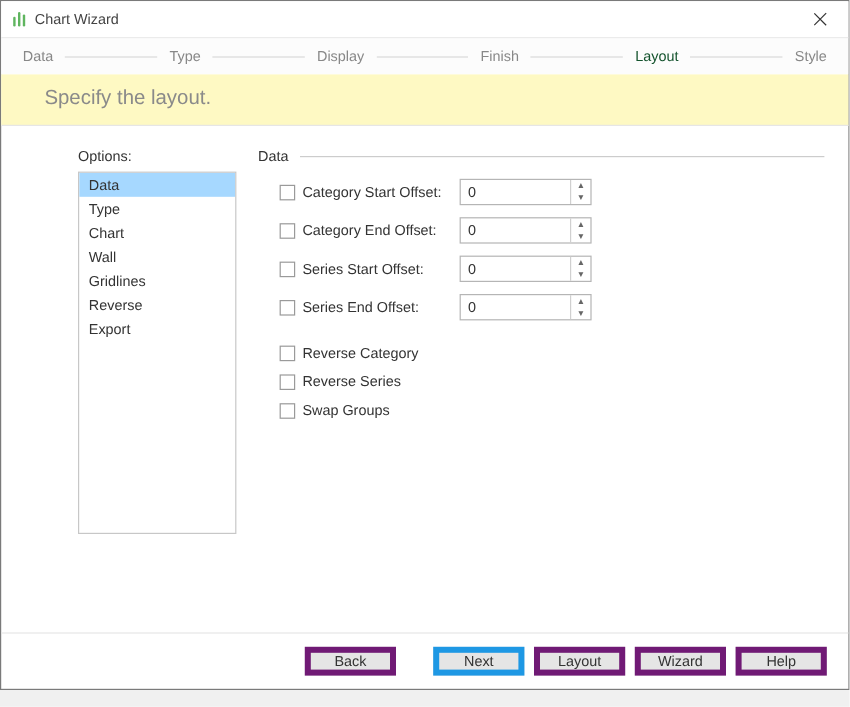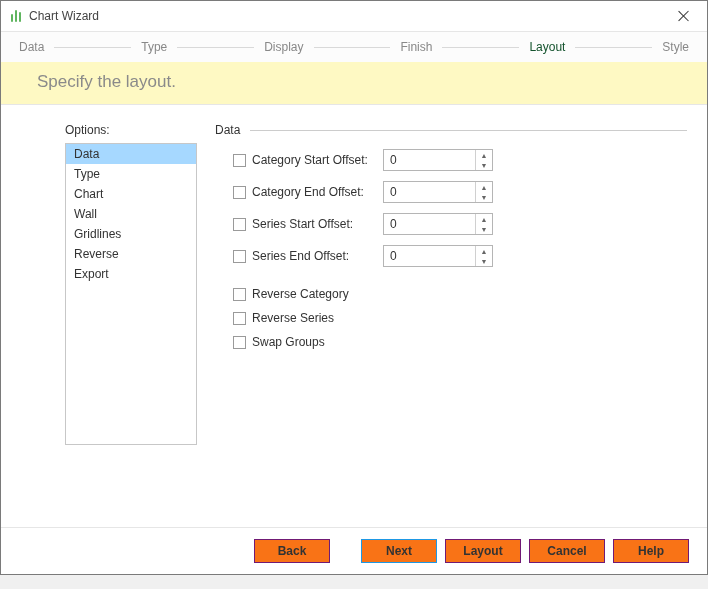--- a/index.html
+++ b/index.html
@@ -225,30 +225,29 @@
     border-top: 1px solid #e6e6e6;
     display: flex;
     align-items: center;
     justify-content: flex-end;
     padding: 0 18px;
     gap: 8px;
   }
   .btn {
     min-width: 76px;
     height: 24px;
-    border: 1px solid #701a75;
-    background: #f97316;
+    border: 5px solid #701a75;
+    background: #e5e5e5;
     font-size: 12px;
     color: #333;
     display: flex;
     align-items: center;
     justify-content: center;
     cursor: pointer;
     box-sizing: border-box;
-    font-weight: bold;
   }
   .btn.primary {
     border-color: #1e98e4;
     margin-left: 23px;
   }
 </style>
 </head>
 <body>
 
 <div class="window">
@@ -383,17 +382,17 @@
         </div>
 
       </div>
     </div>
   </div>
 
   <div class="footer">
     <div class="btn">Back</div>
     <div class="btn primary">Next</div>
     <div class="btn">Layout</div>
-    <div class="btn">Cancel</div>
+    <div class="btn">Wizard</div>
     <div class="btn">Help</div>
   </div>
 
 </div>
 
 </body></html>

